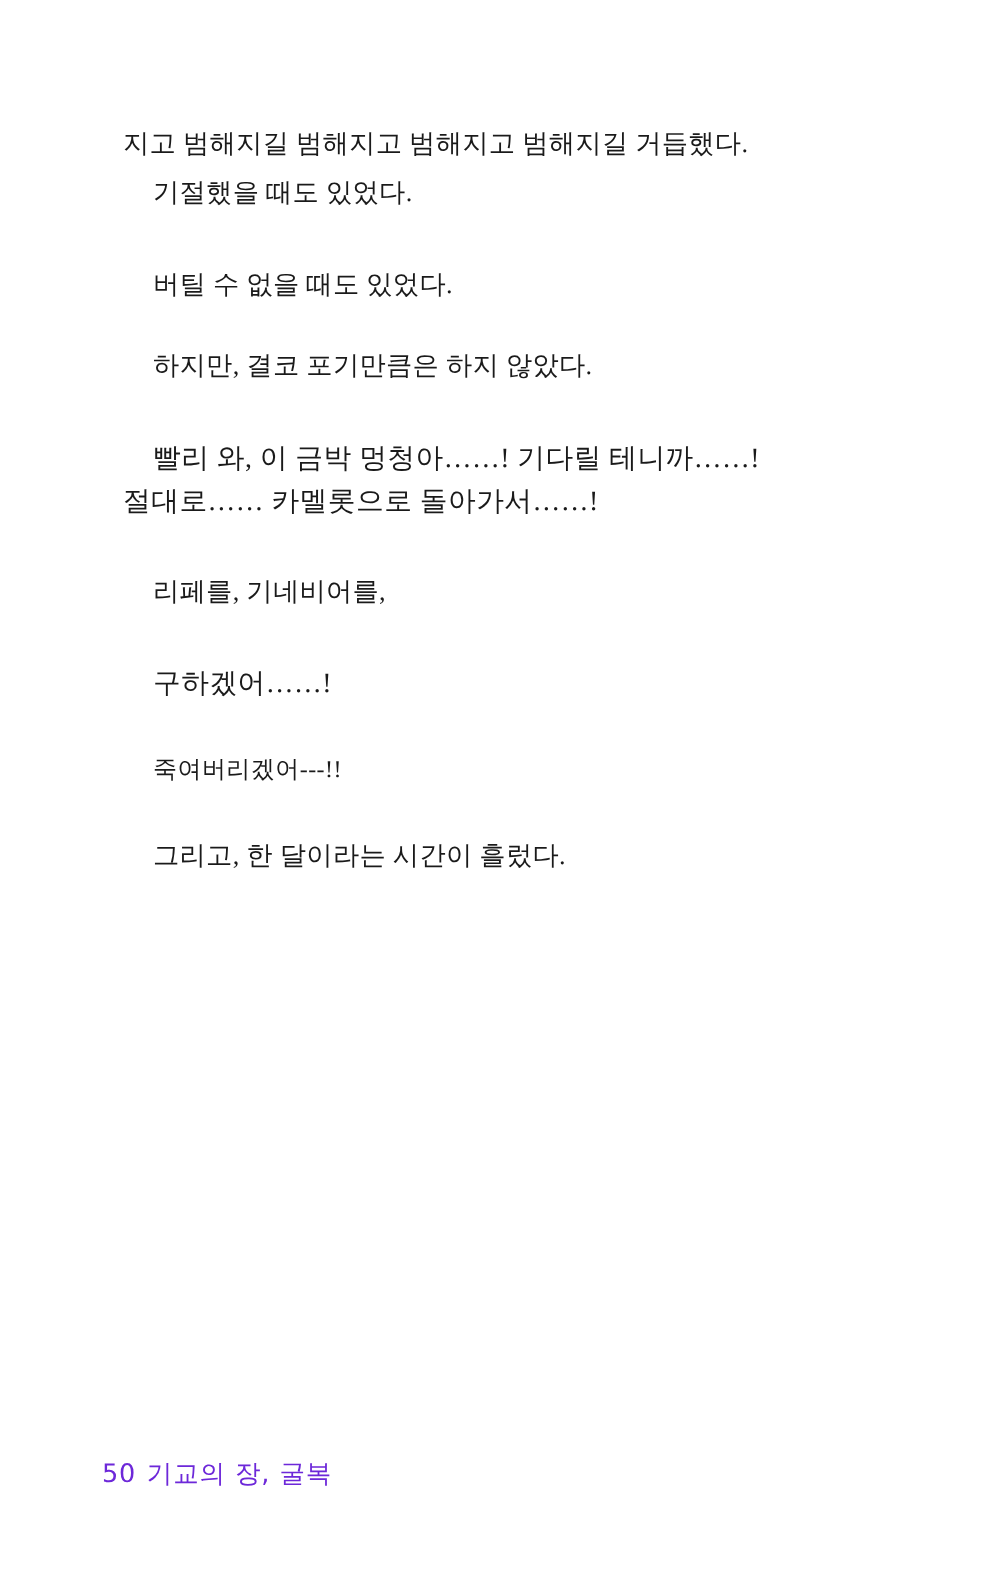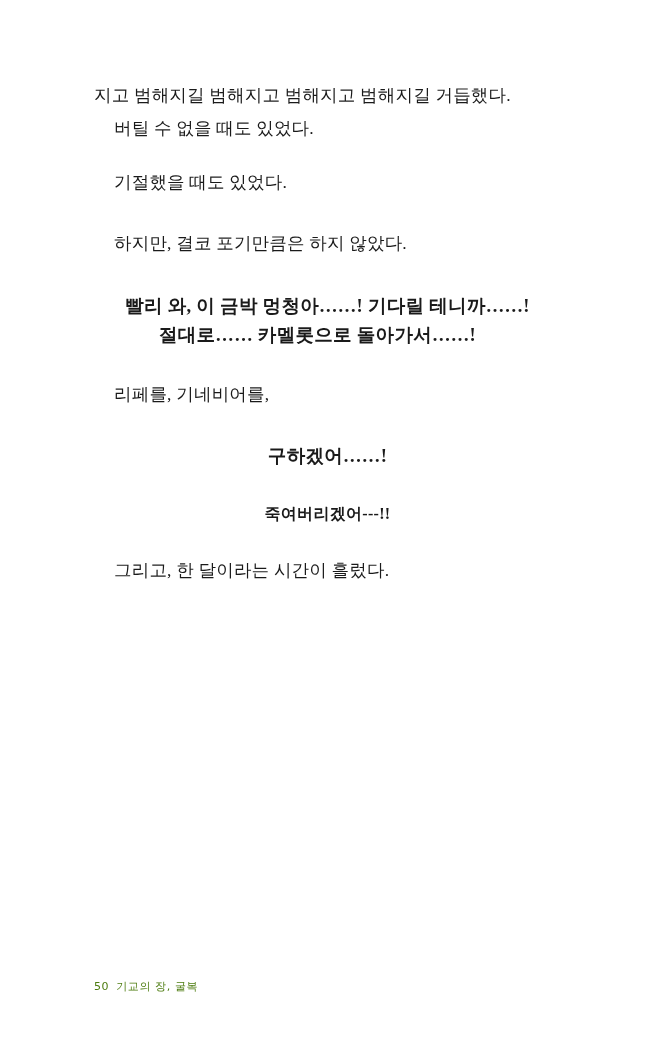--- a/index.html
+++ b/index.html
@@ -13,80 +13,78 @@
     font-family: "Liberation Serif", serif;
     color: #1a1a1a;
     overflow: hidden;
   }
   .page {
     position: relative;
     width: 601px;
     height: 1050px;
     box-sizing: border-box;
     padding: 82px 72px 0 82px;
-    margin-left: 12px;
   }
   .body-text {
     font-size: 17.5px;
     line-height: 1.55;
     letter-spacing: 0.2px;
   }
   .para {
     margin: 0 0 27px 0;
     text-indent: 0;
   }
   .para.first {
     margin-bottom: 6px;
     text-indent: 0;
     margin-left: 0;
   }
   .para.indent {
     text-indent: 20px;
   }
   .shout {
-    font-weight: bold;
+    font-weight: normal;
     font-size: 18.5px;
     line-height: 1.6;
     text-indent: 20px;
     margin: 0 0 30px 0;
     letter-spacing: 0.3px;
-    text-align: center;
   }
   .shout.big {
     font-size: 16px;
     margin-bottom: 30px;
   }
   .gap-lg {
     margin-bottom: 34px;
   }
   .footer {
     position: absolute;
-    left: 82px;
+    left: 68px;
     bottom: 56px;
     font-family: "DejaVu Sans", sans-serif;
-    font-size: 11px;
-    color: #4d7c0f;
+    font-size: 17px;
+    color: #6d28d9;
     letter-spacing: 0.6px;
   }
   .footer .pagenum {
     margin-right: 7px;
   }
 </style>
 </head>
 <body>
 
 <div class="page">
 
   <div class="body-text">
 
     <p class="para first">지고 범해지길 범해지고 범해지고 범해지길 거듭했다.</p>
 
+    <p class="para indent gap-lg">기절했을 때도 있었다.</p>
+
     <p class="para indent">버틸 수 없을 때도 있었다.</p>
-
-    <p class="para indent gap-lg">기절했을 때도 있었다.</p>
 
 
 
     <p class="para indent gap-lg">하지만, 결코 포기만큼은 하지 않았다.</p>
 
     <p class="shout">빨리 와, 이 금박 멍청아……! 기다릴 테니까……! 절대로…… 카멜롯으로 돌아가서……!</p>
 
     <p class="para indent gap-lg">리페를, 기네비어를,</p>
 
     <p class="shout">구하겠어……!</p>

